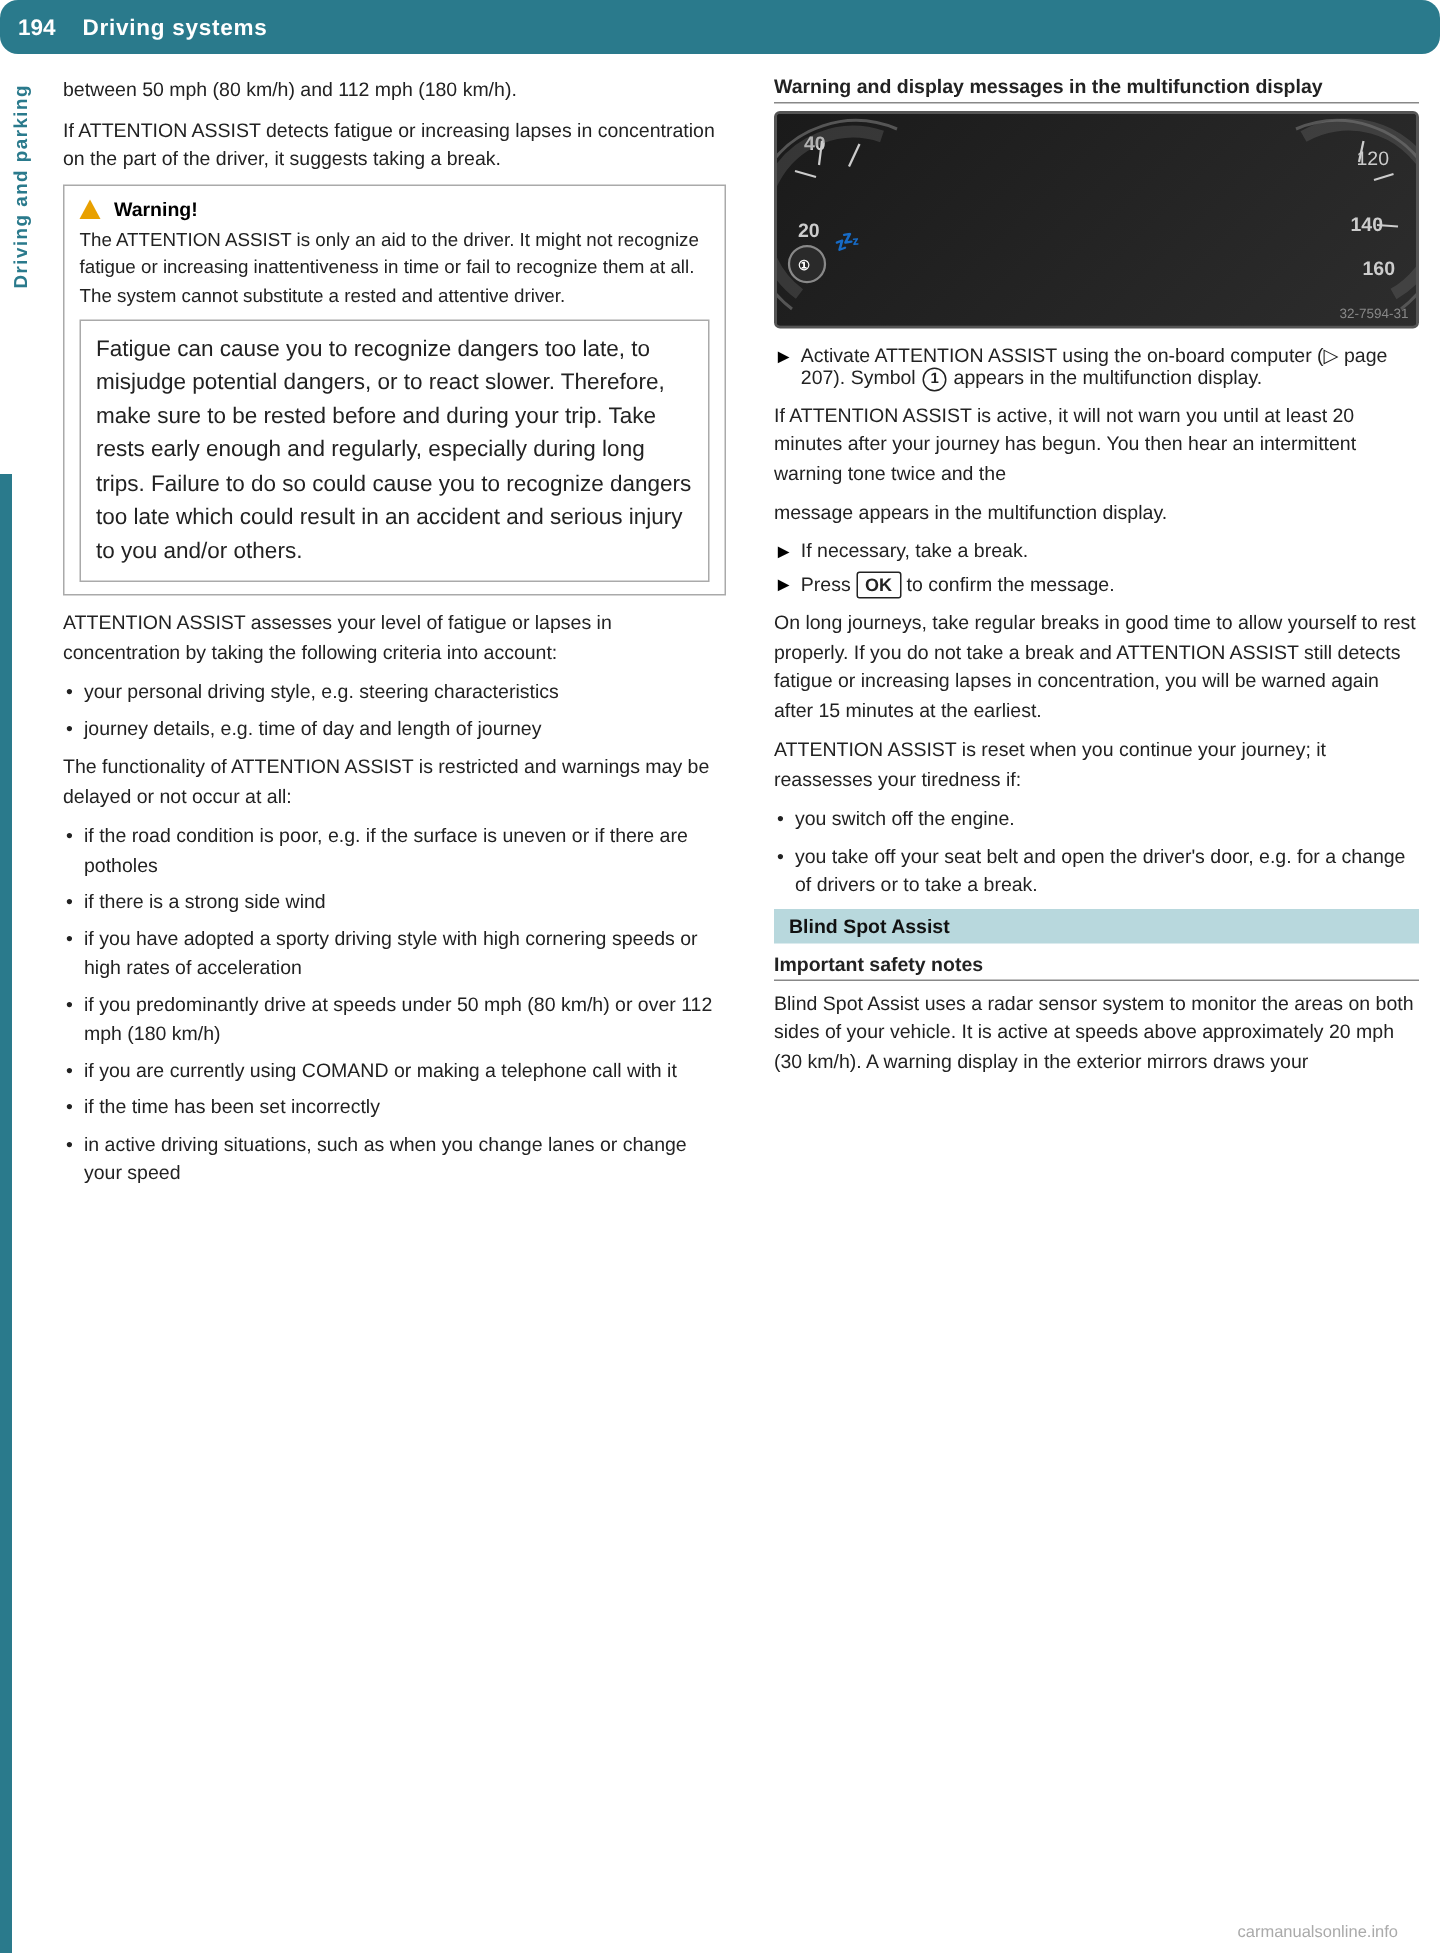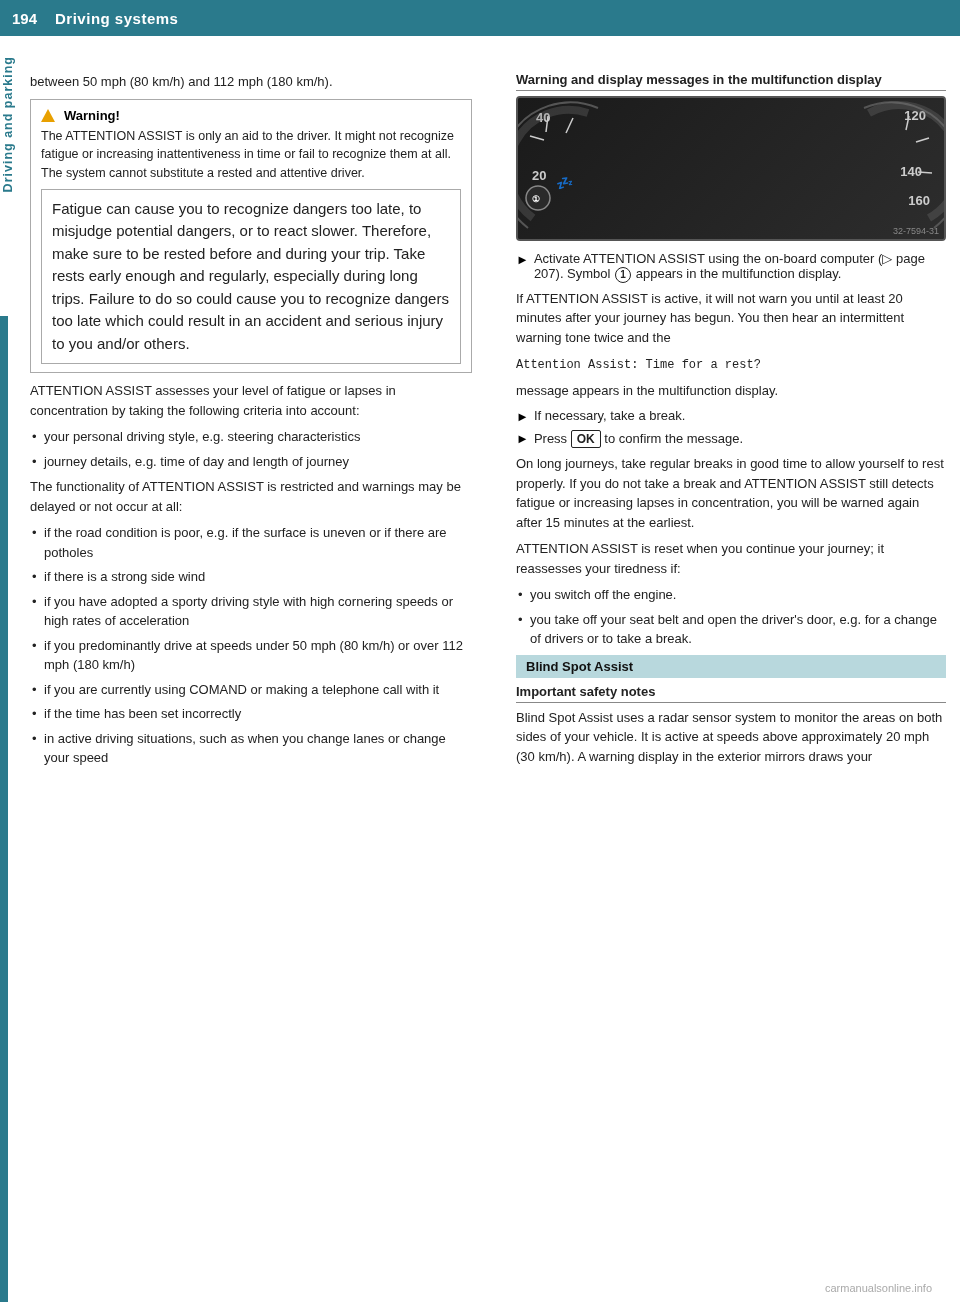--- a/index.html
+++ b/index.html
@@ -13,20 +13,21 @@
     }
 
     
     .header-bar {
       background: #2a7a8c;
       color: #fff;
       display: flex;
       align-items: center;
       padding: 6px 12px;
       height: 36px;
+      border-radius: 12px;
     }
     .header-page-num {
       font-size: 15px;
       font-weight: bold;
       margin-right: 18px;
       color: #fff;
     }
     .header-title {
       font-size: 15px;
       font-weight: bold;
@@ -65,22 +66,22 @@
       position: absolute;
       left: 0;
       top: 280px;
       bottom: 0;
     }
 
     
     .main-content {
       flex: 1;
       display: flex;
-      gap: 16px;
-      padding: 36px 0 18px 0;
+      gap: 4px;
+      padding: 14px 0 18px 0;
     }
 
     
     .left-col {
       width: 470px;
       padding: 0 14px 0 14px;
     }
 
     
     .right-col {
@@ -286,20 +287,21 @@
   <div class="sidebar">
     <span class="sidebar-label">Driving and parking</span>
     <div class="sidebar-bar"></div>
   </div>
 
   <div class="main-content">
 
     <div class="left-col">
 
       <p>between 50 mph (80 km/h) and 112 mph (180 km/h).</p>
+      <p>If ATTENTION ASSIST detects fatigue or increasing lapses in concentration on the part of the driver, it suggests taking a break.</p>
 
       <div class="warning-box">
         <div class="warning-title">
           <span style="display:inline-block;width:0;height:0;border-left:7px solid transparent;border-right:7px solid transparent;border-bottom:13px solid #e8a000;position:relative;margin-right:4px;"></span>
           <span>Warning!</span>
         </div>
         <div class="warning-body">The ATTENTION ASSIST is only an aid to the driver. It might not recognize fatigue or increasing inattentiveness in time or fail to recognize them at all. The system cannot substitute a rested and attentive driver.</div>
         <div class="danger-box">Fatigue can cause you to recognize dangers too late, to misjudge potential dangers, or to react slower. Therefore, make sure to be rested before and during your trip. Take rests early enough and regularly, especially during long trips. Failure to do so could cause you to recognize dangers too late which could result in an accident and serious injury to you and/or others.</div>
       </div>
 
@@ -342,21 +344,21 @@
             <circle cx="20" cy="100" r="12" fill="#2a2a2a" stroke="#888" stroke-width="1.5"></circle>
             <text x="14" y="104" fill="#fff" font-size="9" font-weight="bold">①</text>
             <line x1="55" y1="20" x2="48" y2="35" stroke="#ccc" stroke-width="1.5"></line>
             <line x1="30" y1="18" x2="28" y2="34" stroke="#ccc" stroke-width="1.5"></line>
             <line x1="12" y1="38" x2="26" y2="42" stroke="#ccc" stroke-width="1.5"></line>
 
             <text x="38" y="90" fill="#aaa" font-size="14">💤</text>
           </svg>
 
 
-          <span class="tick-label" style="right:18px;top:10px;color:#ccc;font-size:13px;font-weight:bold;">120</span>
+          <span class="tick-label" style="right:18px;top:22px;color:#ccc;font-size:13px;font-weight:normal;">120</span>
           <span class="tick-label" style="right:22px;top:66px;color:#ccc;font-size:13px;font-weight:bold;">140</span>
           <span class="tick-label" style="right:14px;top:95px;color:#ccc;font-size:13px;font-weight:bold;">160</span>
           <svg style="position:absolute;right:0;top:0;" width="90" height="145">
             <path d="M 80 130 A 70 70 0 0 0 10 10" fill="none" stroke="#555" stroke-width="2"></path>
             <path d="M 75 120 A 60 60 0 0 0 15 15" fill="none" stroke="#777" stroke-width="8" opacity="0.3"></path>
             <line x1="55" y1="18" x2="52" y2="32" stroke="#ccc" stroke-width="1.5"></line>
             <line x1="75" y1="40" x2="62" y2="44" stroke="#ccc" stroke-width="1.5"></line>
             <line x1="78" y1="75" x2="64" y2="74" stroke="#ccc" stroke-width="1.5"></line>
           </svg>
           <div class="img-credit">32-7594-31</div>
@@ -366,21 +368,20 @@
       <div class="arrow-item">
         <span class="arrow-icon">►</span>
         <span>
           <span>Activate ATTENTION ASSIST using the on-board computer (▷ page 207). Symbol</span>
           <span class="circle-num">1</span>
           <span>appears in the multifunction display.</span>
         </span>
       </div>
 
       <p>If ATTENTION ASSIST is active, it will not warn you until at least 20 minutes after your journey has begun. You then hear an intermittent warning tone twice and the</p>
-      <p><span class="monospace">Attention Assist: Time for a rest?</span></p>
       <p>message appears in the multifunction display.</p>
 
       <div class="arrow-item">
         <span class="arrow-icon">►</span>
         <span>If necessary, take a break.</span>
       </div>
       <div class="arrow-item">
         <span class="arrow-icon">►</span>
         <span>
           <span>Press</span>

